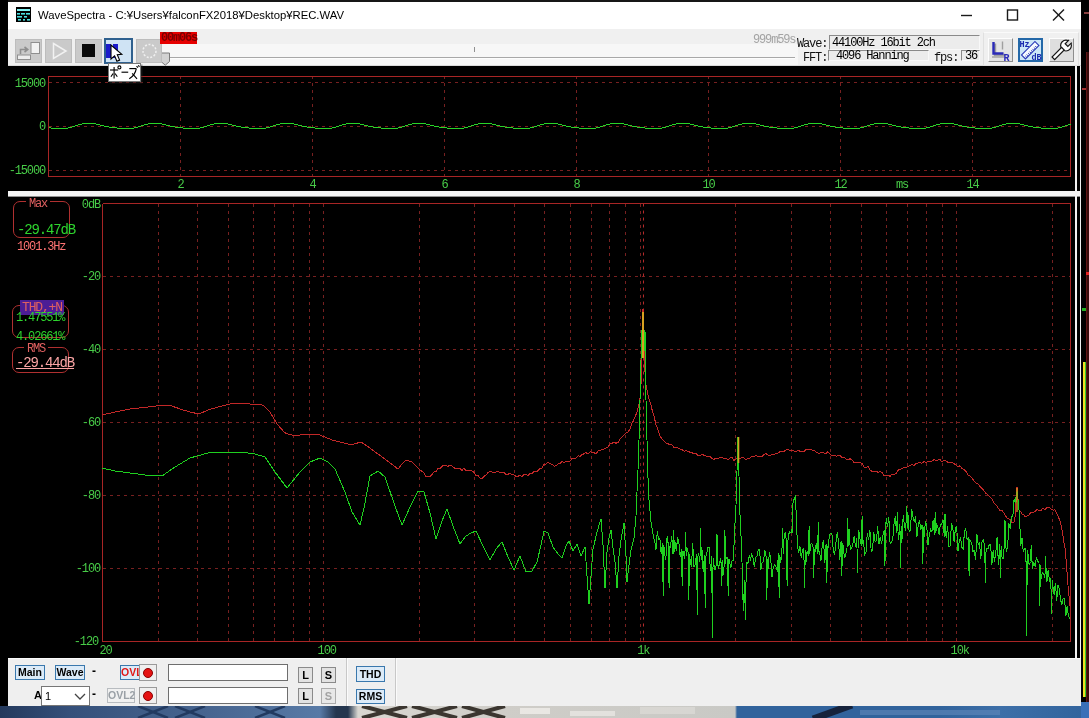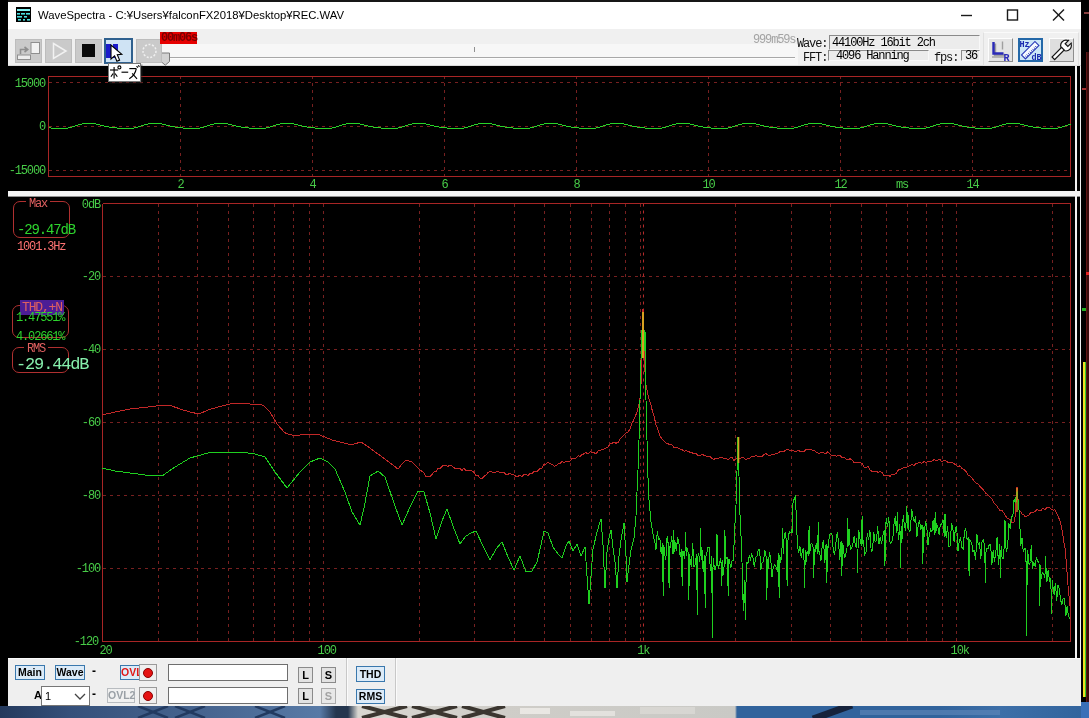--- a/index.html
+++ b/index.html
@@ -254,21 +254,21 @@
 <div class="abs mono" style="left:17px;top:212px;color:#ff7373;font-size:12px;letter-spacing:-1.15px;margin-top:28px;">1001.3Hz</div>
 <div class="abs mono" style="left:17px;top:222px;color:#2ed52e;font-size:14px;letter-spacing:-1.15px;">-29.47dB</div>
 
 <div class="abs" style="left:12px;top:305px;width:57px;height:33px;border:1.5px solid #b03030;border-radius:7px;"></div>
 <div class="abs mono" style="left:20px;top:300px;background:#4c1d95;padding:0 2px;color:#e06060;font-size:13px;letter-spacing:-1.15px;">THD,+N</div>
 <div class="abs mono" style="left:16px;top:311px;color:#2ed52e;font-size:12px;letter-spacing:-1.15px;">1.47551%</div>
 <div class="abs mono" style="left:16px;top:324px;color:#2ed52e;font-size:12px;letter-spacing:-1.15px;margin-top:6px;">4.02661%</div>
 
 <div class="abs" style="left:12px;top:347px;width:57px;height:26px;border:1.5px solid #b03030;border-radius:7px;"></div>
 <div class="abs mono" style="left:24px;top:342px;background:#000;padding:0 3px;color:#e06060;font-size:12px;letter-spacing:-1.15px;">RMS</div>
-<div class="abs mono" style="left:16px;top:355px;color:#86efac;font-size:17px;letter-spacing:-1.15px;">-29.44dB</div>
+<div class="abs mono" style="left:16px;top:355px;color:#fca5a5;font-size:14px;letter-spacing:-1.15px;text-decoration:underline;">-29.44dB</div>
 
 <div class="abs" style="left:8px;top:658px;width:1073px;height:48px;background:#efefef;border-top:1px solid #fbfbfb;"></div>
 <div class="abs" style="left:346px;top:658px;width:1px;height:48px;background:#c8c8c8;"></div>
 <div class="abs" style="left:347px;top:658px;width:1px;height:48px;background:#fbfbfb;"></div>
 <div class="abs" style="left:395px;top:658px;width:1px;height:48px;background:#c8c8c8;"></div>
 <div class="abs" style="left:396px;top:658px;width:1px;height:48px;background:#fbfbfb;"></div>
 
 <div class="abs tb" style="left:15px;top:665px;width:30px;height:15px;">Main</div>
 <div class="abs tb" style="left:55px;top:665px;width:30px;height:15px;">Wave</div>
 <div class="abs" style="left:92px;top:664px;width:8px;height:15px;font-weight:bold;font-size:12px;">-</div>

